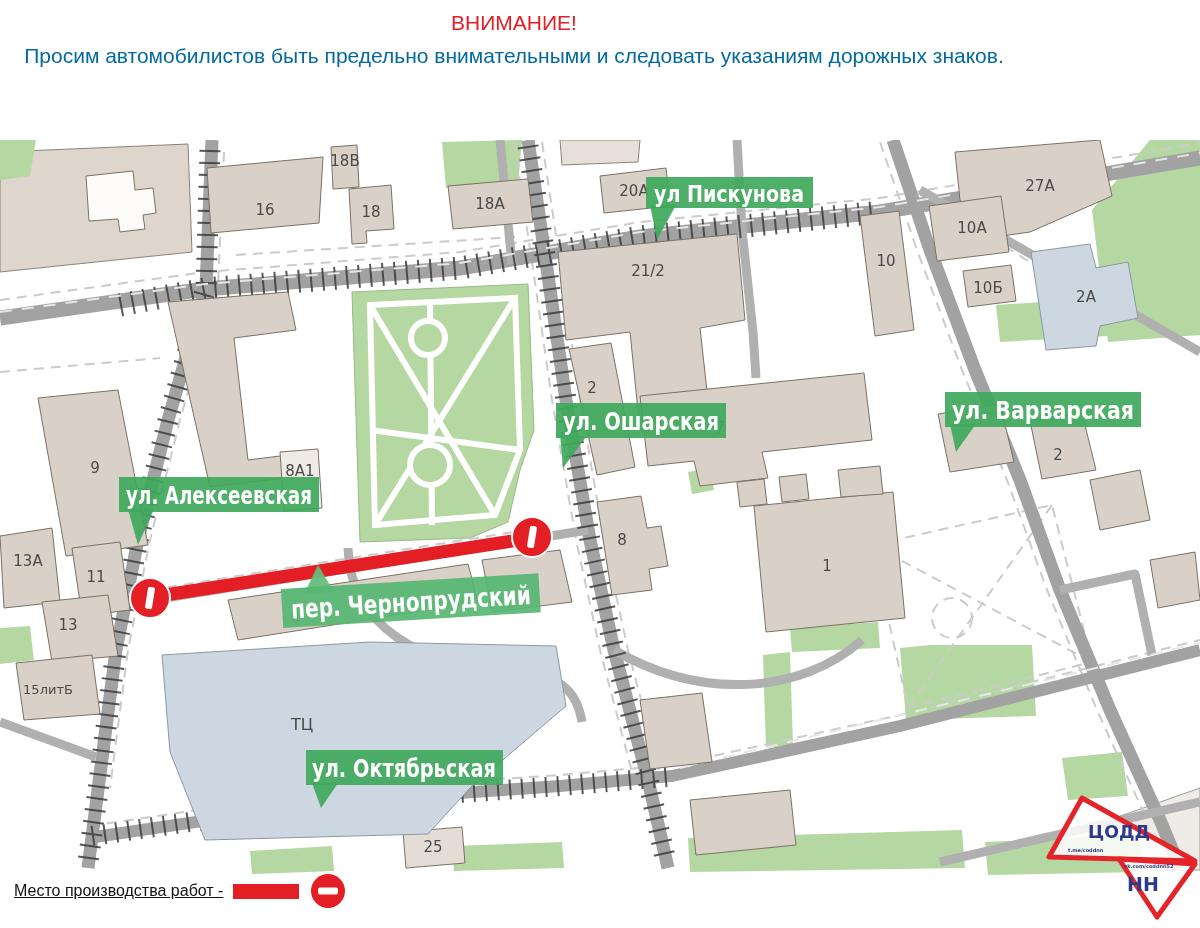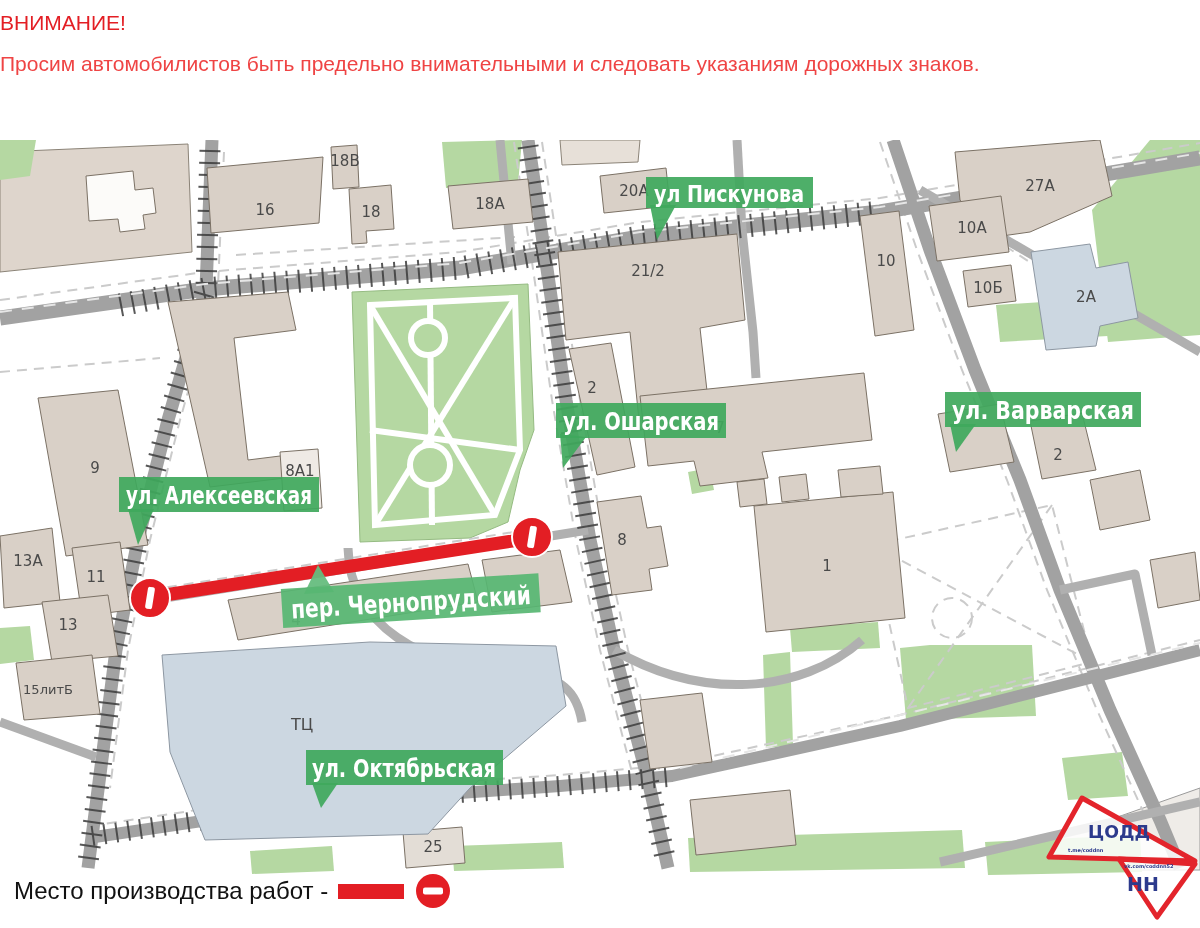--- a/index.html
+++ b/index.html
@@ -1,31 +1,31 @@
 <!DOCTYPE html>
 <html><head>
 <meta charset="utf-8">
 <style>
   html,body{margin:0;padding:0;}
   .page{position:relative;width:1200px;height:928px;background:#ffffff;overflow:hidden;
         font-family:"Liberation Sans",sans-serif;}
   
-  .hdr{position:absolute;top:0;left:0;width:1028px;height:140px;text-align:left;}
+  .hdr{position:absolute;top:0;left:0;width:1028px;height:140px;text-align:center;}
   .hdr .ln{font-size:21px;line-height:27px;color:#1b1b1b;}
   .hdr .ln1{padding-top:9px;color:#e31e24;}
   .hdr .red{color:#e31e24;}
-  .hdr .ln4{margin-top:14px;color:#ef4444;}
+  .hdr .ln4{margin-top:6px;color:#0369a1;}
   
   .map{position:absolute;top:140px;left:0;}
   svg text{font-family:"DejaVu Sans",sans-serif;}
   .bnum{font-size:15px;fill:#4a4a4a;}
   .lbl{font-size:24px;font-weight:bold;fill:#ffffff;}
   
   .legend{position:absolute;top:872px;left:14px;display:flex;align-items:center;gap:10px;}
-  .legend .txt{font-size:24px;color:#111111;}
+  .legend .txt{font-size:16px;color:#111111;text-decoration:underline;}
   .legend .bar{width:66px;height:15px;background:#e31e24;}
   
   .logo{position:absolute;top:788px;left:1046px;}
 </style>
 </head>
 <body>
 <div class="page">
 
 <div class="hdr">
   <div class="ln ln1">ВНИМАНИЕ!</div>

